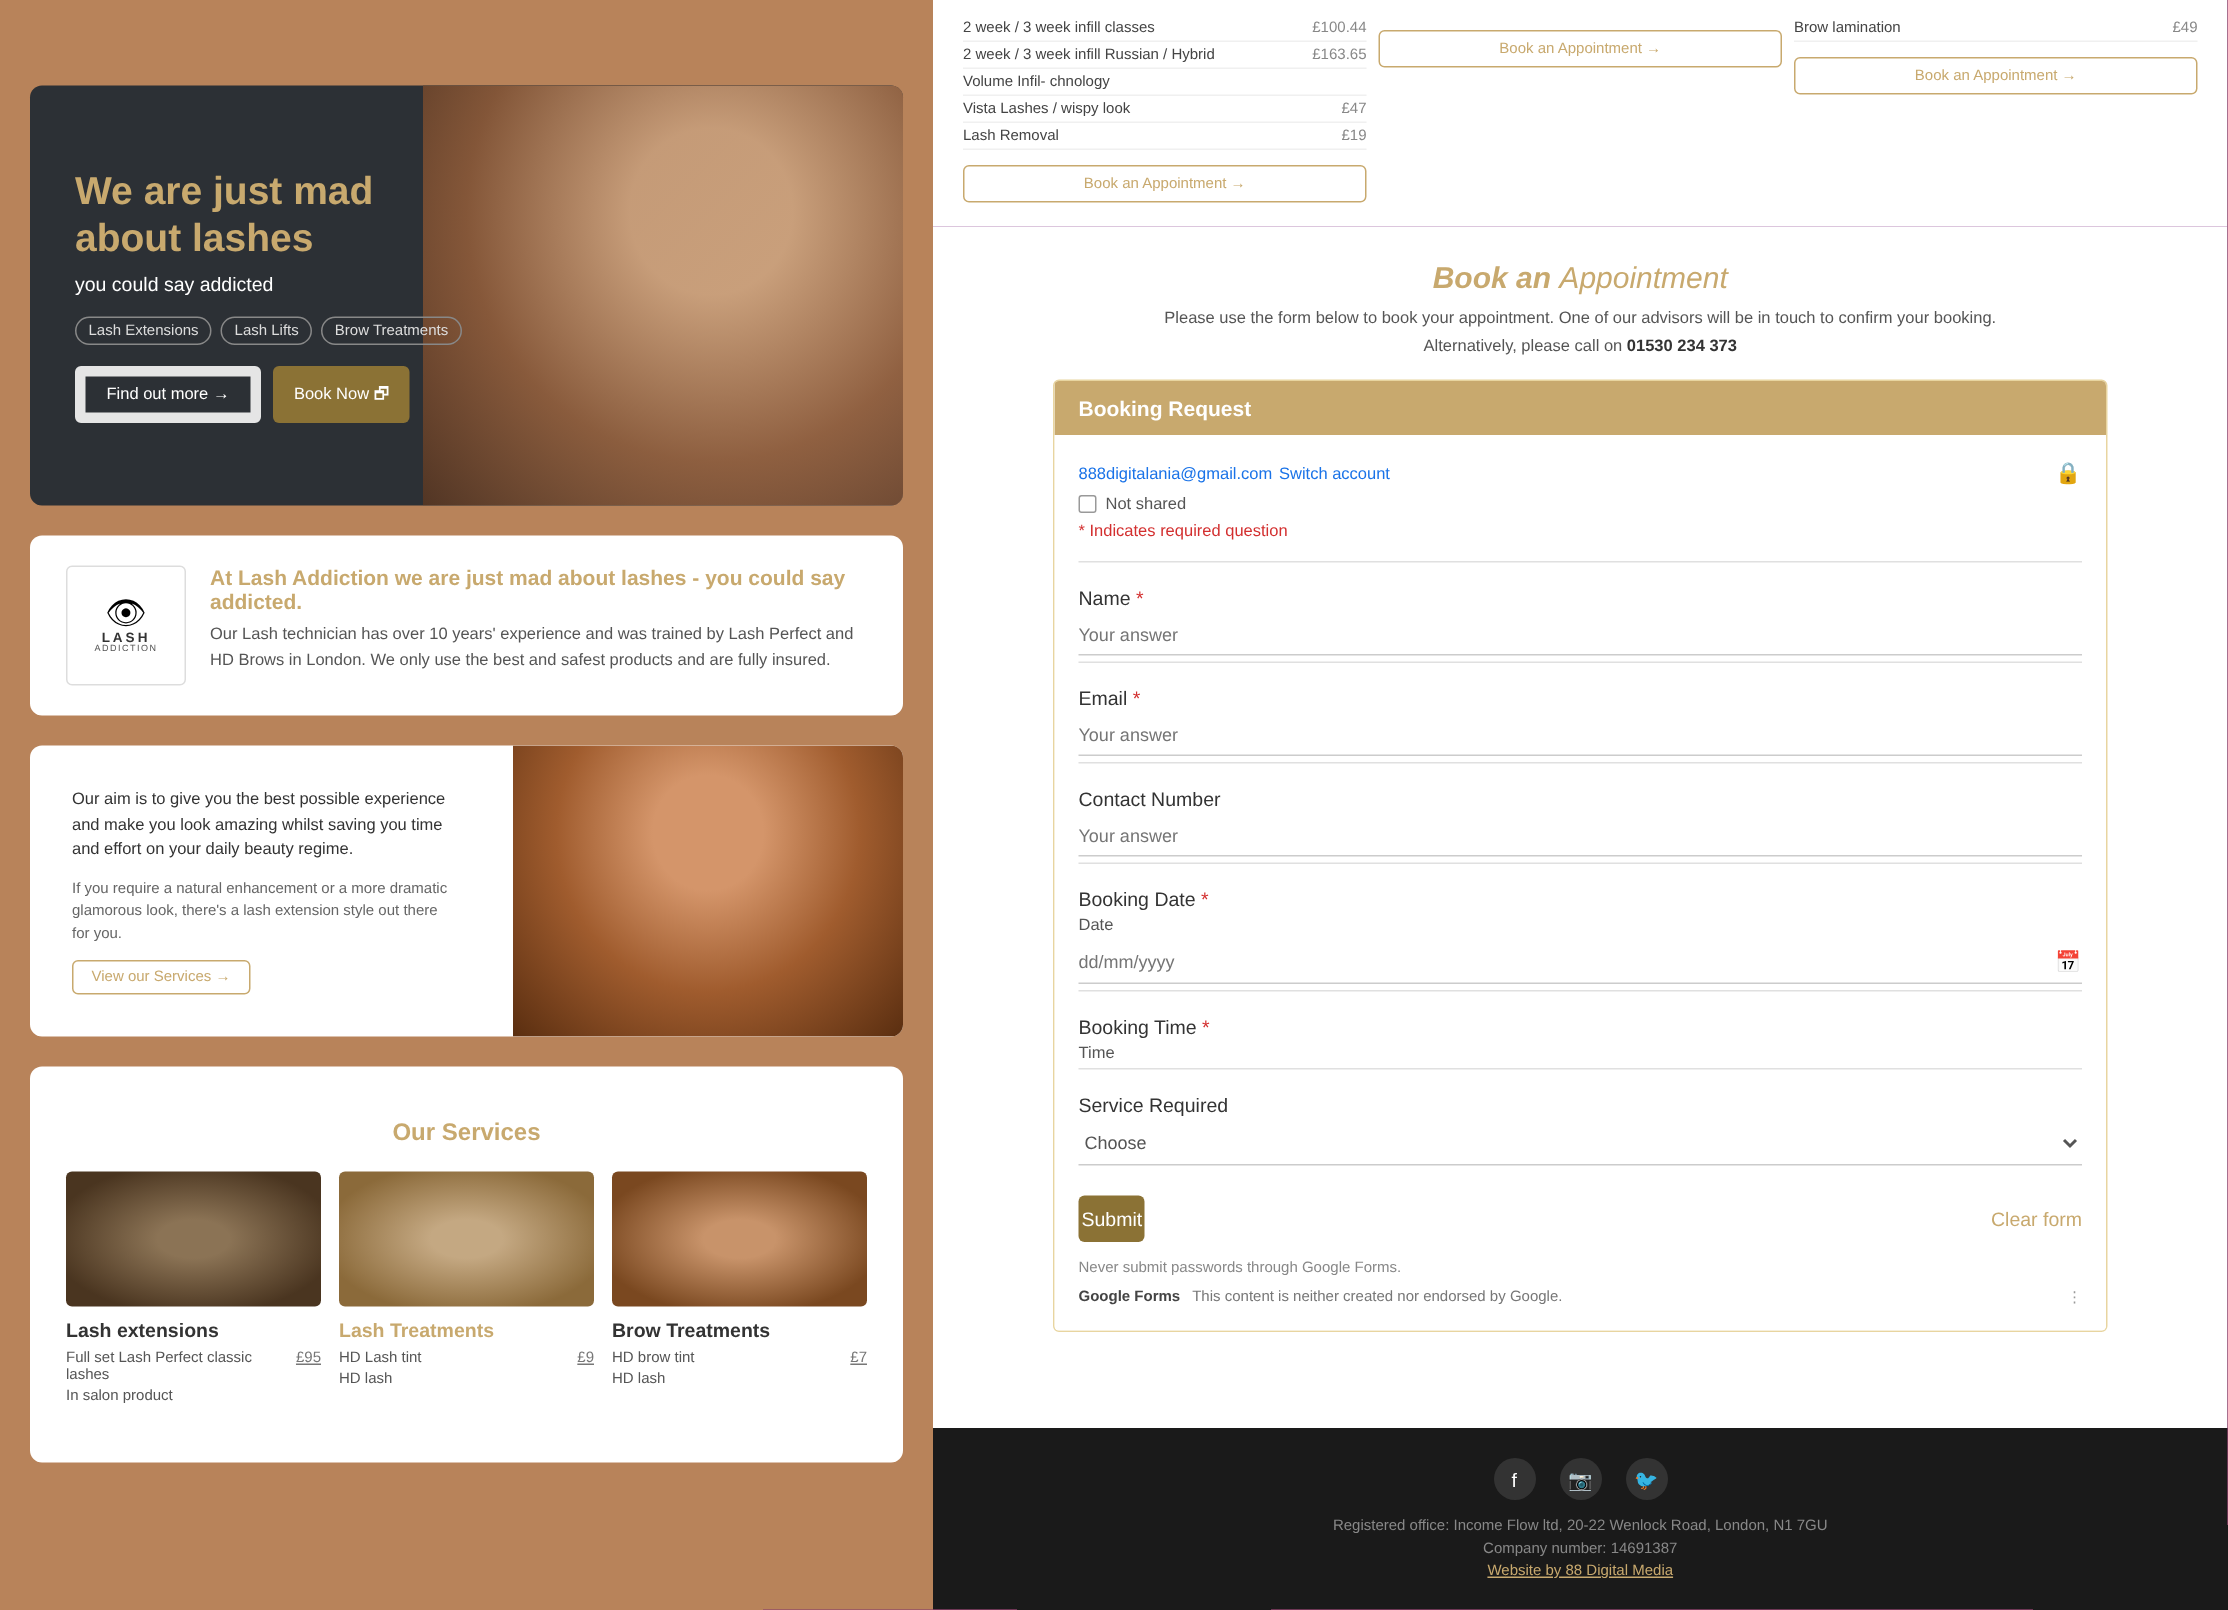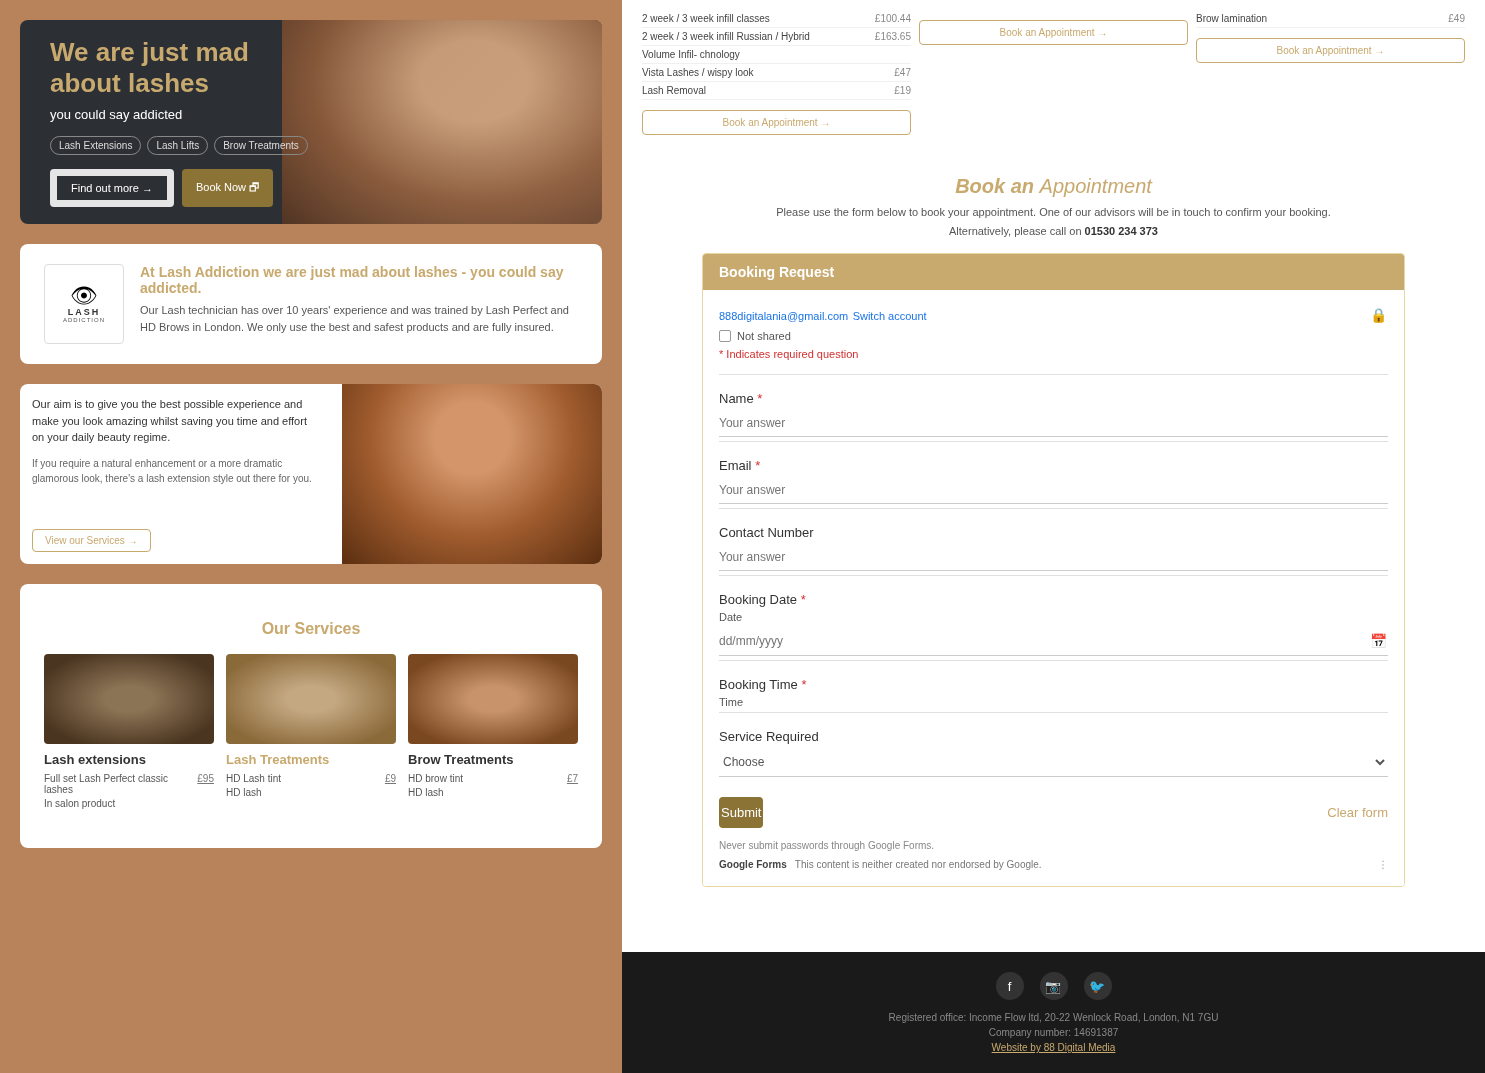--- a/index.html
+++ b/index.html
@@ -21,24 +21,25 @@
       display: flex;
       flex-direction: column;
       gap: 20px;
     }
 
     
     .hero {
       background: #2c3035;
       border-radius: 8px;
       overflow: hidden;
-      height: 204px;
+      height: 280px;
       position: relative;
       display: flex;
       align-items: center;
+      margin-top: 37px;
     }
     .hero-text {
       padding: 30px;
       z-index: 2;
       flex: 0 0 55%;
     }
     .hero-title {
       font-size: 26px;
       font-weight: bold;
       color: #c8a96e;
@@ -168,21 +169,21 @@
     .mission-section {
       display: flex;
       gap: 12px;
       align-items: stretch;
       background: #fff;
       border-radius: 8px;
       overflow: hidden;
       min-height: 180px;
     }
     .mission-text {
-      padding: 12px;
+      padding: 28px;
       flex: 1;
       display: flex;
       flex-direction: column;
       justify-content: space-between;
     }
     .mission-text p {
       font-size: 11px;
       color: #333;
       line-height: 1.5;
       margin-bottom: 10px;

